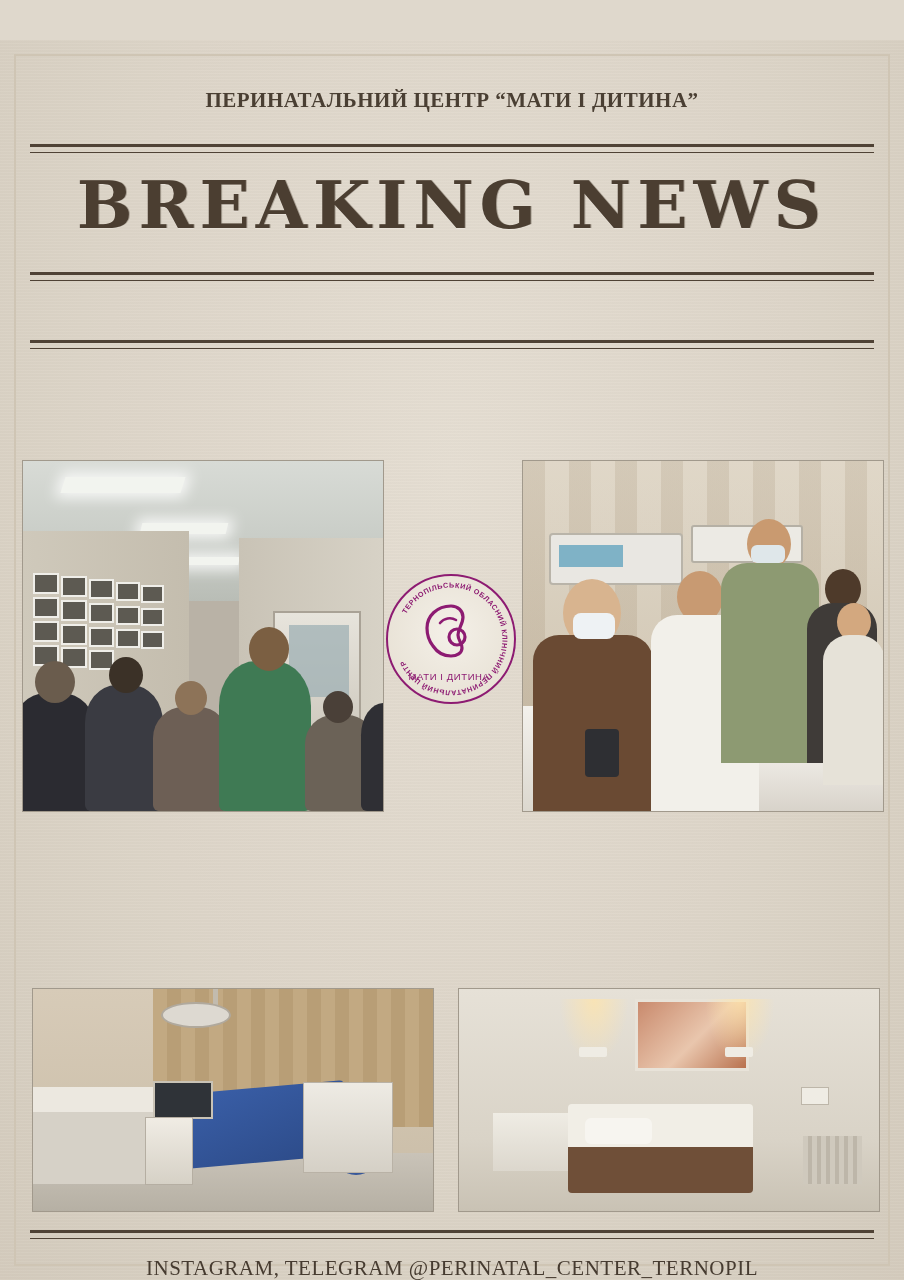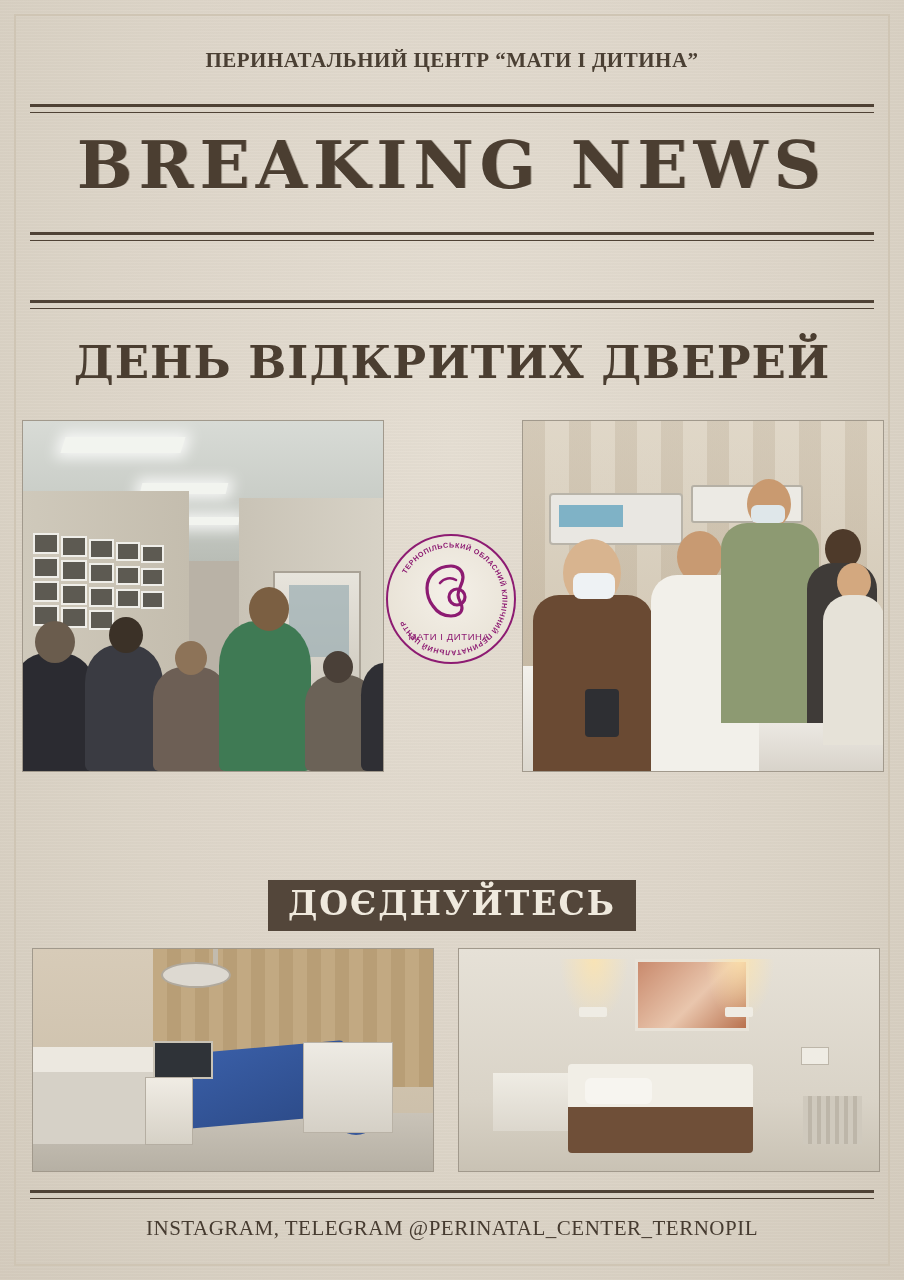--- a/index.html
+++ b/index.html
@@ -13,20 +13,21 @@
     font-family: "Liberation Serif", serif;
     overflow: hidden;
     position: relative;
   }
   .poster {
     position: absolute;
     inset: 0;
     background:
       repeating-linear-gradient(0deg, rgba(255,255,255,0.035) 0px, rgba(255,255,255,0.035) 1px, rgba(0,0,0,0.012) 1px, rgba(0,0,0,0.012) 3px),
       radial-gradient(ellipse at 50% 35%, #e5ded2 0%, #ddd5c8 55%, #d4cbbd 100%);
+    margin-top: 40px;
   }
   .inner-frame {
     position: absolute;
     left: 14px;
     top: 14px;
     right: 14px;
     bottom: 14px;
     border: 2px solid #cfc5b4;
   }
 
@@ -367,21 +368,20 @@
 
   <div class="breaking">BREAKING NEWS</div>
 
   <div class="rule rule-3"></div>
   <div class="rule rule-4"></div>
 
 
   <div class="rule rule-5"></div>
   <div class="rule rule-6"></div>
 
-  <div class="headline">ДЕНЬ ВІДКРИТИХ ДВЕРЕЙ</div>
 
   <div class="photo photo-hall">
     <div class="ph1-ceiling"></div>
     <div class="ph1-light ph1-l1"></div>
     <div class="ph1-light ph1-l2"></div>
     <div class="ph1-light ph1-l3"></div>
     <div class="ph1-wallL"></div>
     <div class="ph1-wallR"></div>
     <div class="ph1-frames">
       <i style="left:0;top:0;width:22px;height:17px"></i>
@@ -472,23 +472,20 @@
       <svg viewBox="0 0 58 56" aria-hidden="true">
         <path d="M29 3c7 0 12 5 12 11 0 7-5 12-5 18 0 5 4 8 4 13 0 5-5 8-11 8-8 0-14-4-18-10C7 38 5 31 5 25 5 13 15 3 29 3z" fill="none" stroke="#8d1b72" stroke-width="3.2" stroke-linecap="round"></path>
         <circle cx="35" cy="34" r="8" fill="none" stroke="#8d1b72" stroke-width="3.2"></circle>
         <path d="M18 20c4-5 11-6 16-3" fill="none" stroke="#8d1b72" stroke-width="2.6" stroke-linecap="round"></path>
       </svg>
     </div>
     <div class="logo-name">МАТИ І ДИТИНА</div>
   </div>
 
 
-  <div class="cta-wrap">
-    <span class="cta">ДОЄДНУЙТЕСЬ</span>
-  </div>
 
   <div class="photo photo-deliv">
     <div class="ph3-wallwood"></div>
     <div class="ph3-woodpanel"></div>
     <div class="ph3-floor"></div>
     <div class="ph3-counter"></div>
     <div class="ph3-lamparm"></div>
     <div class="ph3-lamp"></div>
     <div class="ph3-bed"></div>
     <div class="ph3-ball"></div>

